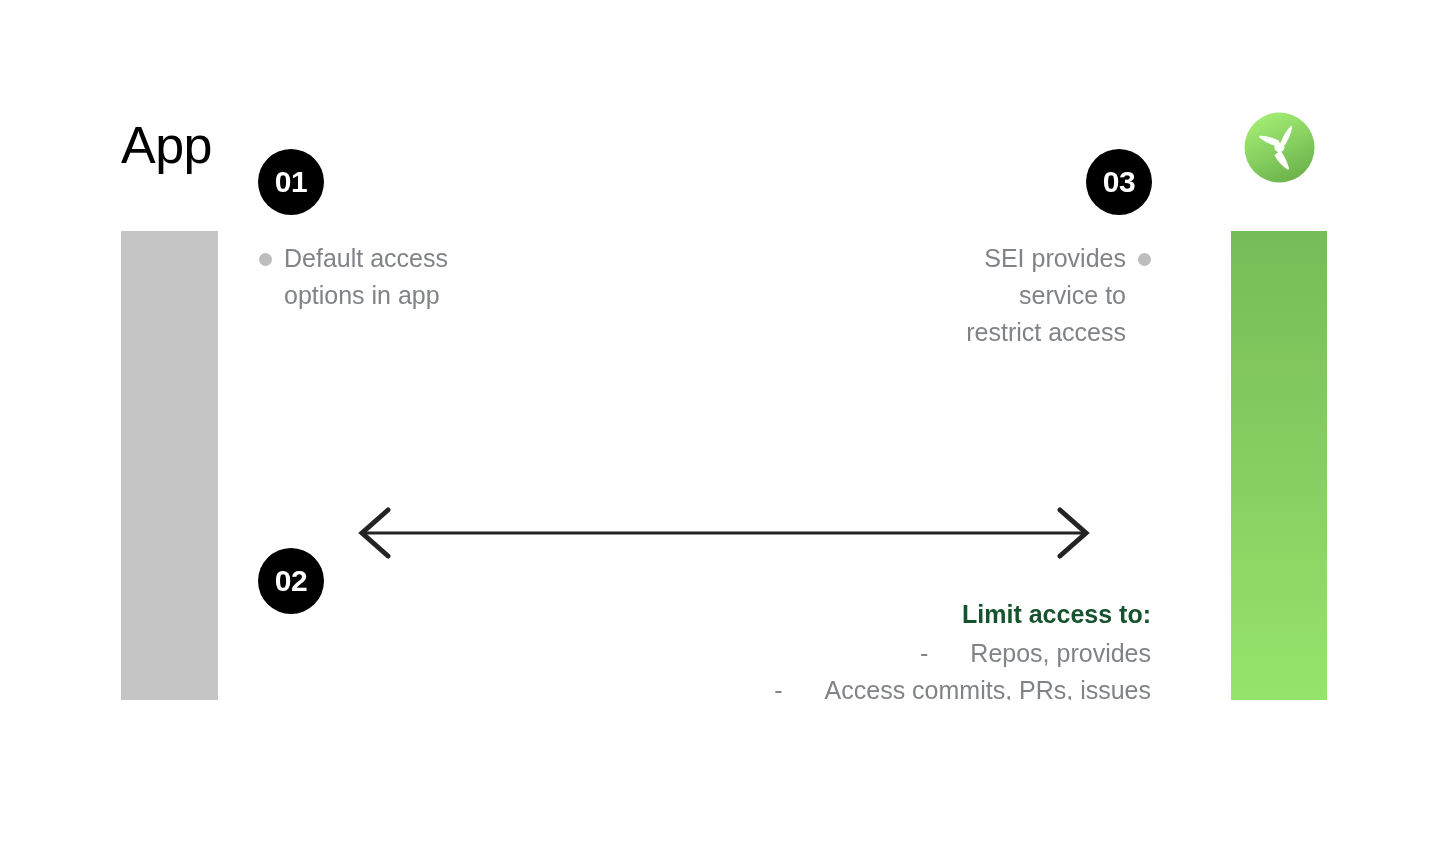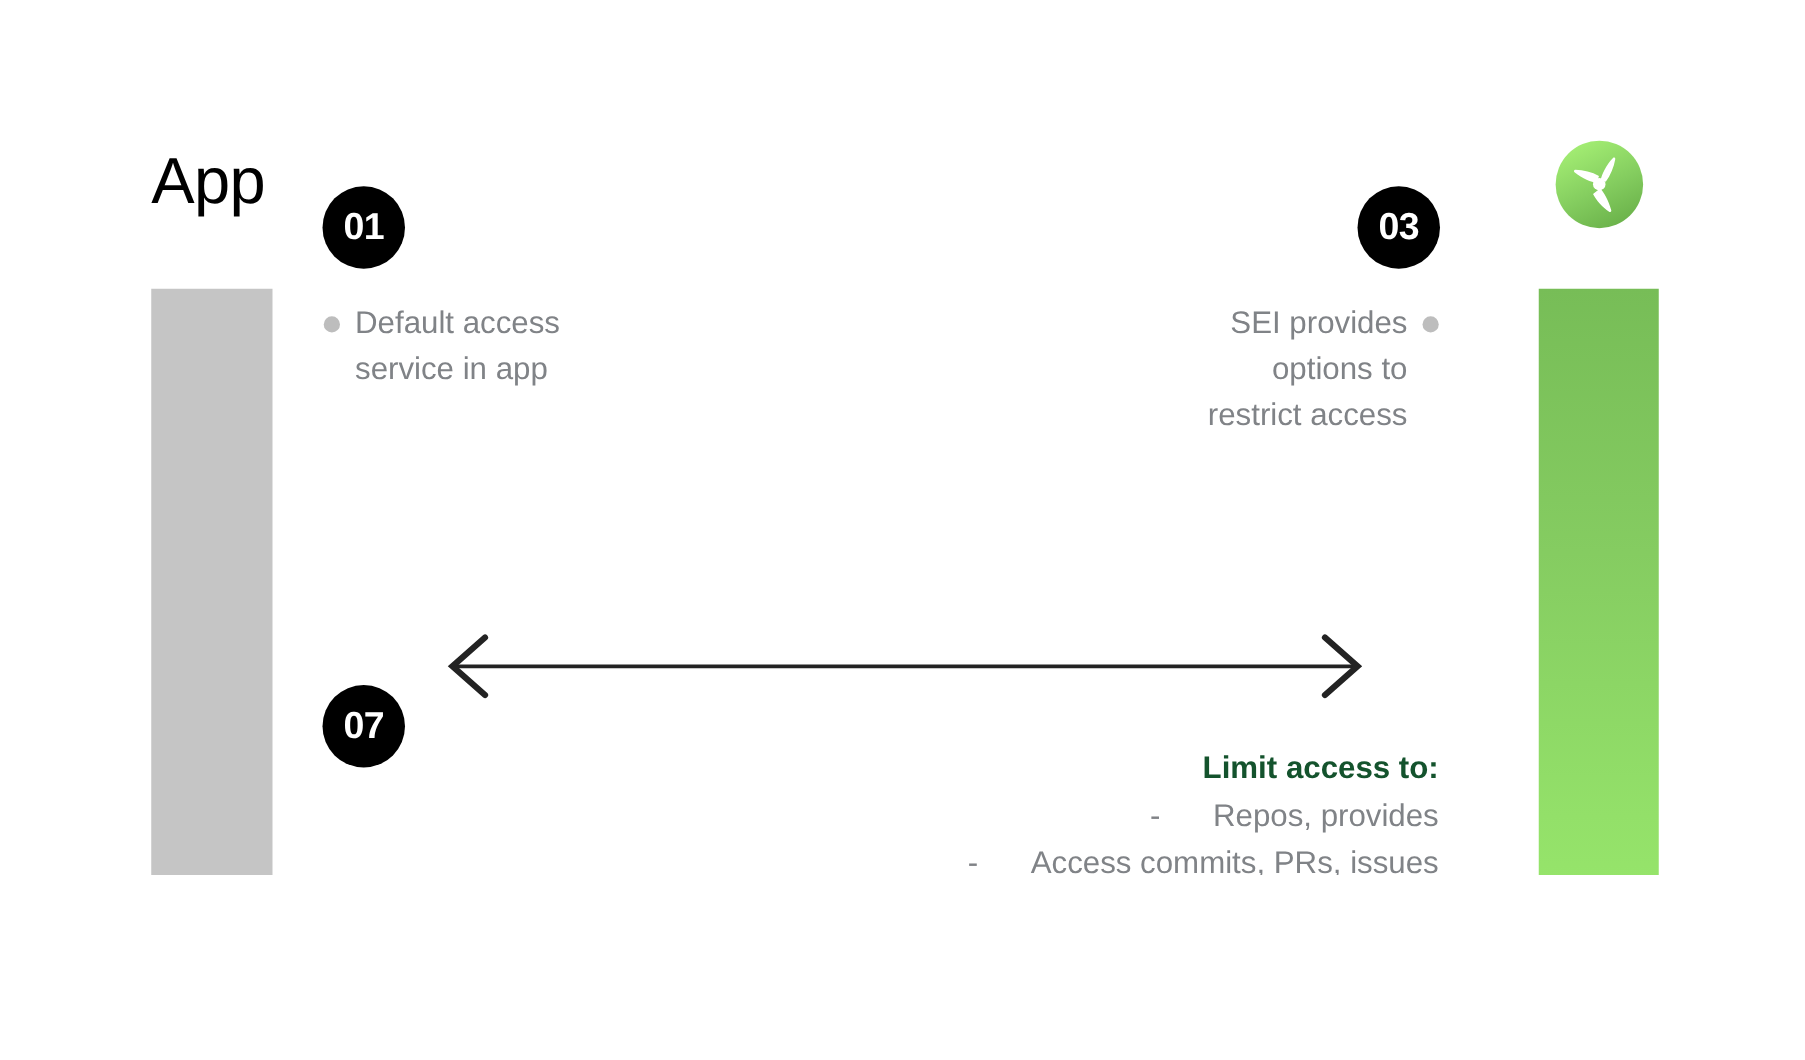--- a/index.html
+++ b/index.html
@@ -170,41 +170,41 @@
         <circle cx="35.4" cy="35.3" r="5.0"></circle>
       </g>
     </svg>
   </div>
 
   <div class="badge badge-01">01</div>
 
   <div class="bullet-block left block-01">
     <span class="bullet-dot"></span>
     <span class="bullet-text">Default access
-service in app</span>
+options in app</span>
   </div>
 
   <div class="badge badge-03">03</div>
 
   <div class="bullet-block right block-03">
     <span class="bullet-dot"></span>
     <span class="bullet-text">SEI provides
-options to
+service to
 restrict access</span>
   </div>
 
   <div class="arrow">
     <svg viewBox="0 0 752 56" xmlns="http://www.w3.org/2000/svg">
       <line x1="14" y1="28" x2="738" y2="28" stroke="#232323" stroke-width="3"></line>
       <polyline points="40,5 14,28 40,51" fill="none" stroke="#232323" stroke-width="5" stroke-linecap="round" stroke-linejoin="miter"></polyline>
       <polyline points="712,5 738,28 712,51" fill="none" stroke="#232323" stroke-width="5" stroke-linecap="round" stroke-linejoin="miter"></polyline>
     </svg>
   </div>
 
-  <div class="badge badge-02">07</div>
+  <div class="badge badge-02">02</div>
 
 
   <div class="limit-list">
     <div class="limit-title">Limit access to:</div>
     <div class="limit-row">
       <span class="limit-dash">-</span>
       <span>Repos, provides</span>
     </div>
     <div class="limit-row">
       <span class="limit-dash">-</span>

